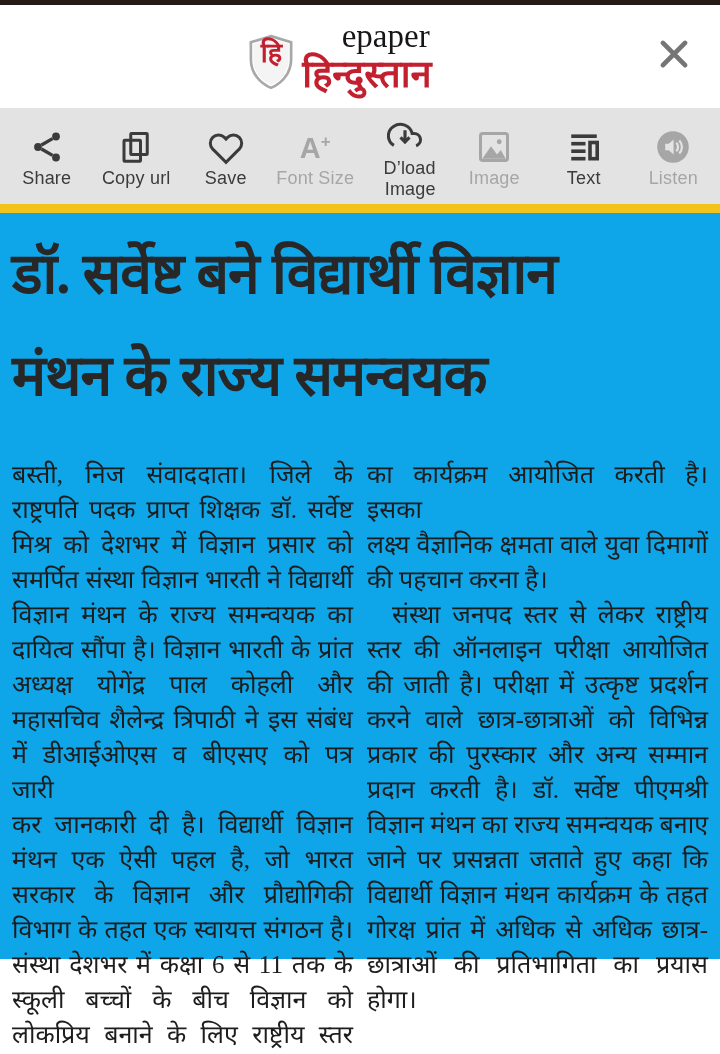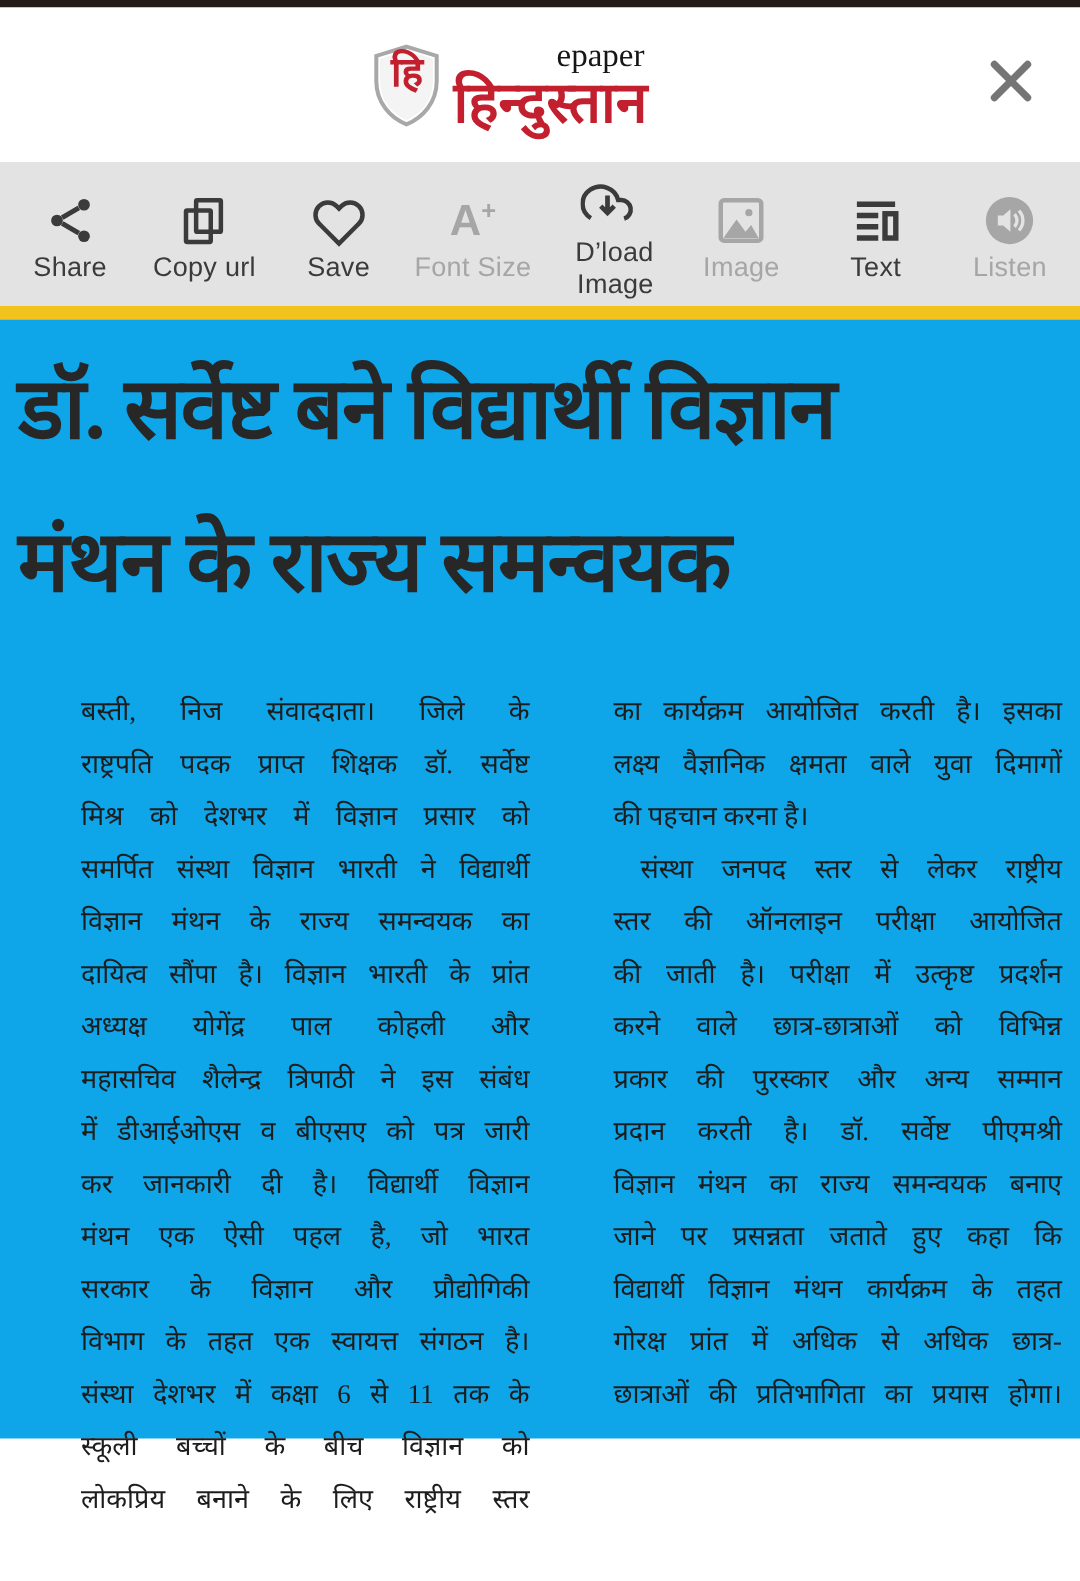--- a/index.html
+++ b/index.html
@@ -20,21 +20,21 @@
   .logo { display:flex; align-items:flex-end; gap:8px; margin-left:-40px; }
   .shield-wrap { position:relative; width:46px; height:58px; margin-bottom:2px; }
   .shield-wrap svg { width:46px; height:58px; display:block; }
   .monogram {
     position:absolute; left:0; top:7px; width:46px; text-align:center;
     font-family:"Liberation Serif", serif; font-weight:bold;
     font-size:27px; color:#c21f2f; line-height:1;
   }
   .logo-text { display:flex; flex-direction:column; align-items:flex-end; }
   .epaper {
-    font-family:"Liberation Serif", serif; font-size:22px; color:#161616;
+    font-family:"Liberation Serif", serif; font-size:33px; color:#161616;
     line-height:1; margin-bottom:2px; margin-right:2px;
   }
   .wordmark {
     font-family:"Liberation Serif", serif; font-weight:bold;
     font-size:38px; line-height:1.0; color:#c21f2f; letter-spacing:0px;
   }
   .close-btn {
     position:absolute; right:24px; top:28px; width:44px; height:44px;
     background:none; border:none; cursor:pointer; padding:0;
   }
@@ -67,22 +67,22 @@
   .article { padding:8px 12px 0 12px; background:#0ea5e9; height:746px; }
   .headline {
     font-family:"Liberation Serif", serif;
     font-weight:bold; color:#272727; font-size:57px; line-height:102px;
     margin-top:2px; letter-spacing:-1px;
   }
   .cols { display:flex; gap:14px; margin-top:30px; }
   .col { flex:1 1 0; min-width:0; }
   .line {
     font-family:"Liberation Serif", serif;
-    font-size:18px; line-height:35px; color:#1d1d1d;
-    text-align:justify; text-align-last:justify;margin-left:42px;
+    font-size:25px; line-height:35px; color:#1d1d1d;
+    text-align:justify; text-align-last:justify;
   }
   .line.end { text-align-last:left; }
 </style>
 </head>
 <body>
 
 <div class="screen">
 
   <div class="topstrip"></div>
 

